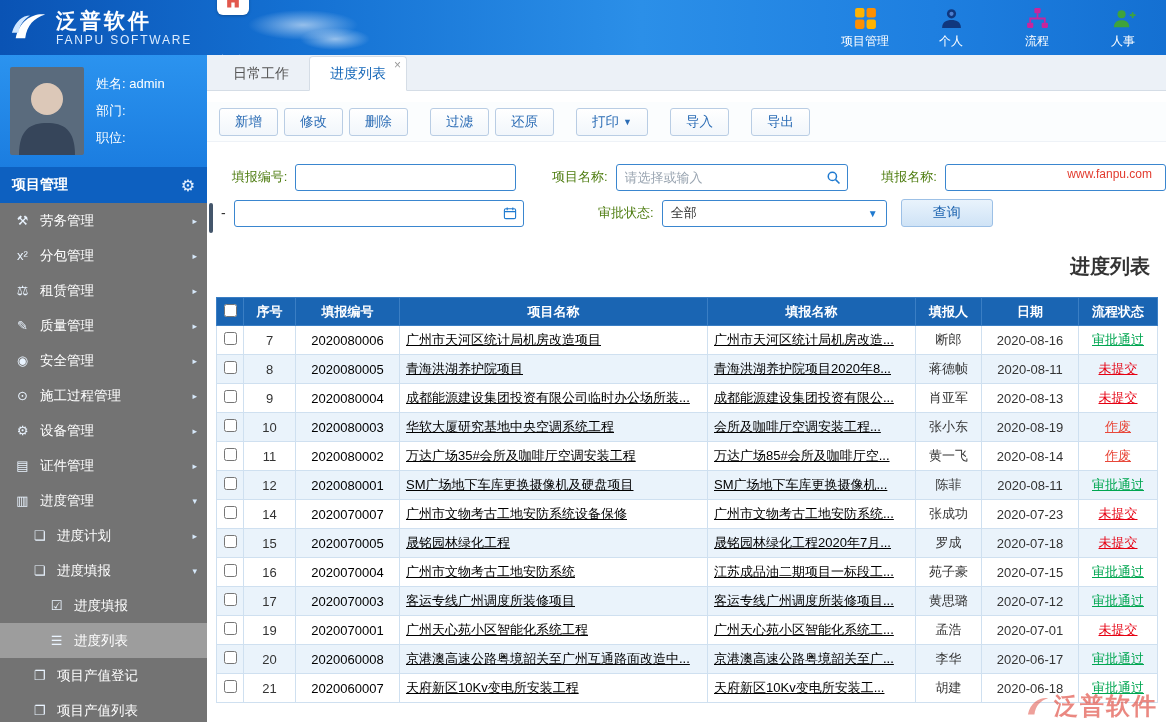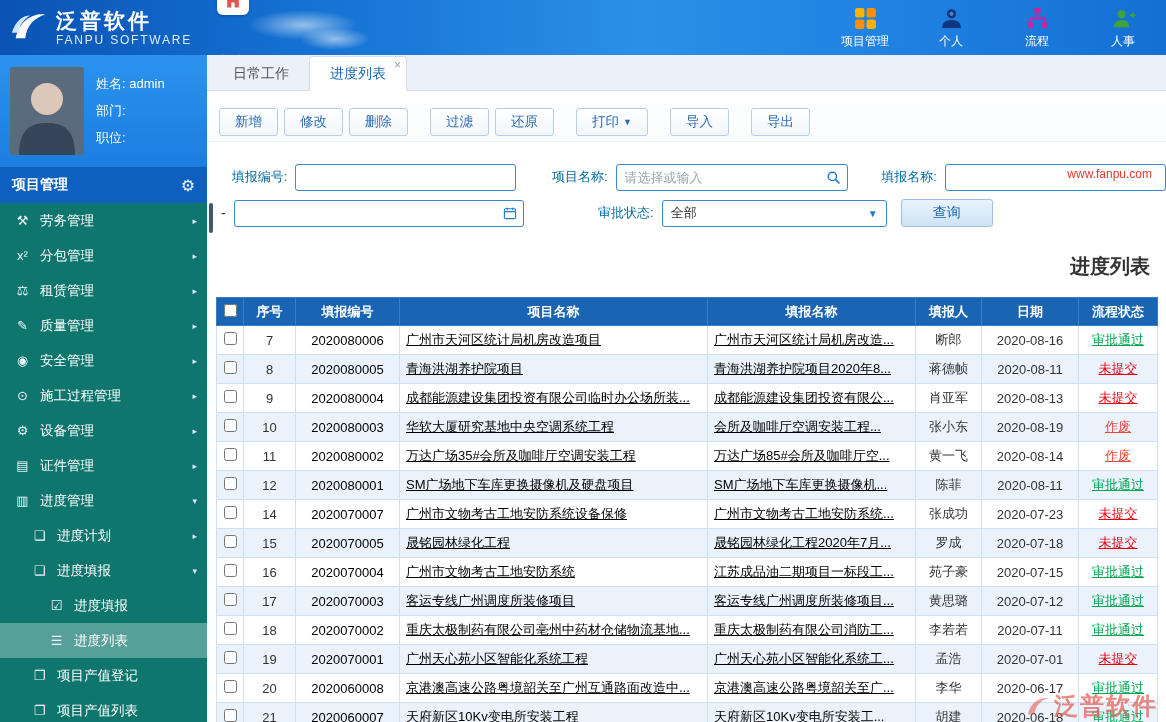--- a/index.html
+++ b/index.html
@@ -21,21 +21,21 @@
   .portal-label { color:#fff; font-size:13px; font-weight:bold; margin-top:2px; }
   .top-nav { margin-left:auto; display:flex; gap:32px; padding-right:16px; }
   .top-nav-item { display:flex; flex-direction:column; align-items:center; cursor:pointer; width:54px; }
   .top-nav-item .lbl { color:#fff; font-size:12px; margin-top:2px; white-space:nowrap; }
   .tn-icon { height:26px; display:flex; align-items:flex-end; }
 
   
   .body { flex:1; display:flex; min-height:0; }
 
   
-  .sidebar { width:207px; flex:0 0 207px; background:#0f766e; display:flex; flex-direction:column; overflow:hidden;justify-content:center; }
+  .sidebar { width:207px; flex:0 0 207px; background:#737373; display:flex; flex-direction:column; overflow:hidden;justify-content:center; }
   .user-card { height:112px; flex:0 0 112px; background:linear-gradient(180deg,#2b93ef,#1b7de0); display:flex; padding:12px 10px; gap:12px; }
   .user-photo { width:74px; height:88px; flex:0 0 74px; overflow:hidden; border-radius:2px; }
   .user-meta { color:#fff; font-size:13px; display:flex; flex-direction:column; justify-content:space-around; padding:4px 0; }
   .menu-section { height:36px; flex:0 0 36px; background:#0d60c0; color:#fff; font-size:14px; font-weight:bold;
     display:flex; align-items:center; justify-content:space-between; padding:0 12px; }
   .gear { font-size:16px; color:#e8f3ff; cursor:pointer; font-weight:normal; }
   .menu { flex:1; overflow:hidden; }
   .menu-item { height:35px; display:flex; align-items:center; gap:9px; color:#fff; font-size:13.5px; cursor:pointer; position:relative; }
   .menu-item.active { background:rgba(255,255,255,.3); }
   .mi-icon { width:17px; text-align:center; font-size:13px; color:#eaf4ff; flex:0 0 17px; }
@@ -50,21 +50,21 @@
   .tab-close { position:absolute; top:2px; right:5px; font-size:12px; color:#999; line-height:1; cursor:pointer; }
 
   .toolbar { height:40px; flex:0 0 40px; display:flex; align-items:center; padding:0 12px; background:#fbfdfe; border-bottom:1px solid #eef2f7; }
   .tb-btn { height:28px; padding:0 15px; margin-right:6px; background:linear-gradient(#ffffff,#f1f6fb); border:1px solid #b9cde4;
     border-radius:3px; color:#2b6cb5; font-size:13.5px; cursor:pointer; display:flex; align-items:center; gap:4px; font-family:inherit; }
   .caret { font-size:9px; }
   .caret:empty { display:none; }
 
   .filters { padding:6px 0 4px; position:relative; }
   .f-row { display:flex; align-items:center; height:36px; padding-left:12px; }
-  .f-label { font-size:13px; color:#0369a1; width:72px; text-align:right; margin-right:8px; white-space:nowrap; }
+  .f-label { font-size:13px; color:#4d7c0f; width:72px; text-align:right; margin-right:8px; white-space:nowrap; }
   .f-input { height:27px; border:1px solid #3a86cf; border-radius:3px; padding:0 8px; font-size:13px; color:#333; width:232px; outline:none; font-family:inherit; }
   .f-input::placeholder { color:#9aa5b1; }
   .iw { position:relative; display:flex; align-items:center; }
   .iw .in-icon { position:absolute; right:7px; cursor:pointer; display:flex; }
   .gap1 { width:24px; } .gap2 { width:22px; }
   .dash { font-size:14px; color:#333; margin:0 8px 0 2px; }
   .date-input { width:290px; }
   .sel { width:225px; height:27px; border:1px solid #3a86cf; border-radius:3px; display:flex; align-items:center; justify-content:space-between;
     padding:0 8px; font-size:13px; color:#333; cursor:pointer; background:#fff; }
   .sel-caret { color:#1f7ad0; font-size:10px; }
@@ -517,30 +517,20 @@
                 <td class="c"><input type="checkbox" style=""></td>
                 <td class="c">17</td>
                 <td class="c"><a class="lnk">2020070003</a></td>
                 <td><a class="lnk u">客运专线广州调度所装修项目</a></td>
                 <td><a class="lnk u">客运专线广州调度所装修项目...</a></td>
                 <td class="c">黄思璐</td>
                 <td class="c">2020-07-12</td>
                 <td class="c"><span class="status" style="color: rgb(0, 166, 81);">审批通过</span></td>
               </tr>
 
-              <tr>
-                <td class="c"><input type="checkbox" style=""></td>
-                <td class="c">18</td>
-                <td class="c"><a class="lnk">2020070002</a></td>
-                <td><a class="lnk u">重庆太极制药有限公司亳州中药材仓储物流基地...</a></td>
-                <td><a class="lnk u">重庆太极制药有限公司消防工...</a></td>
-                <td class="c">李若若</td>
-                <td class="c">2020-07-11</td>
-                <td class="c"><span class="status" style="color: rgb(0, 166, 81);">审批通过</span></td>
-              </tr>
 
               <tr>
                 <td class="c"><input type="checkbox" style=""></td>
                 <td class="c">19</td>
                 <td class="c"><a class="lnk">2020070001</a></td>
                 <td><a class="lnk u">广州天心苑小区智能化系统工程</a></td>
                 <td><a class="lnk u">广州天心苑小区智能化系统工...</a></td>
                 <td class="c">孟浩</td>
                 <td class="c">2020-07-01</td>
                 <td class="c"><span class="status" style="color: rgb(230, 0, 18);">未提交</span></td>

